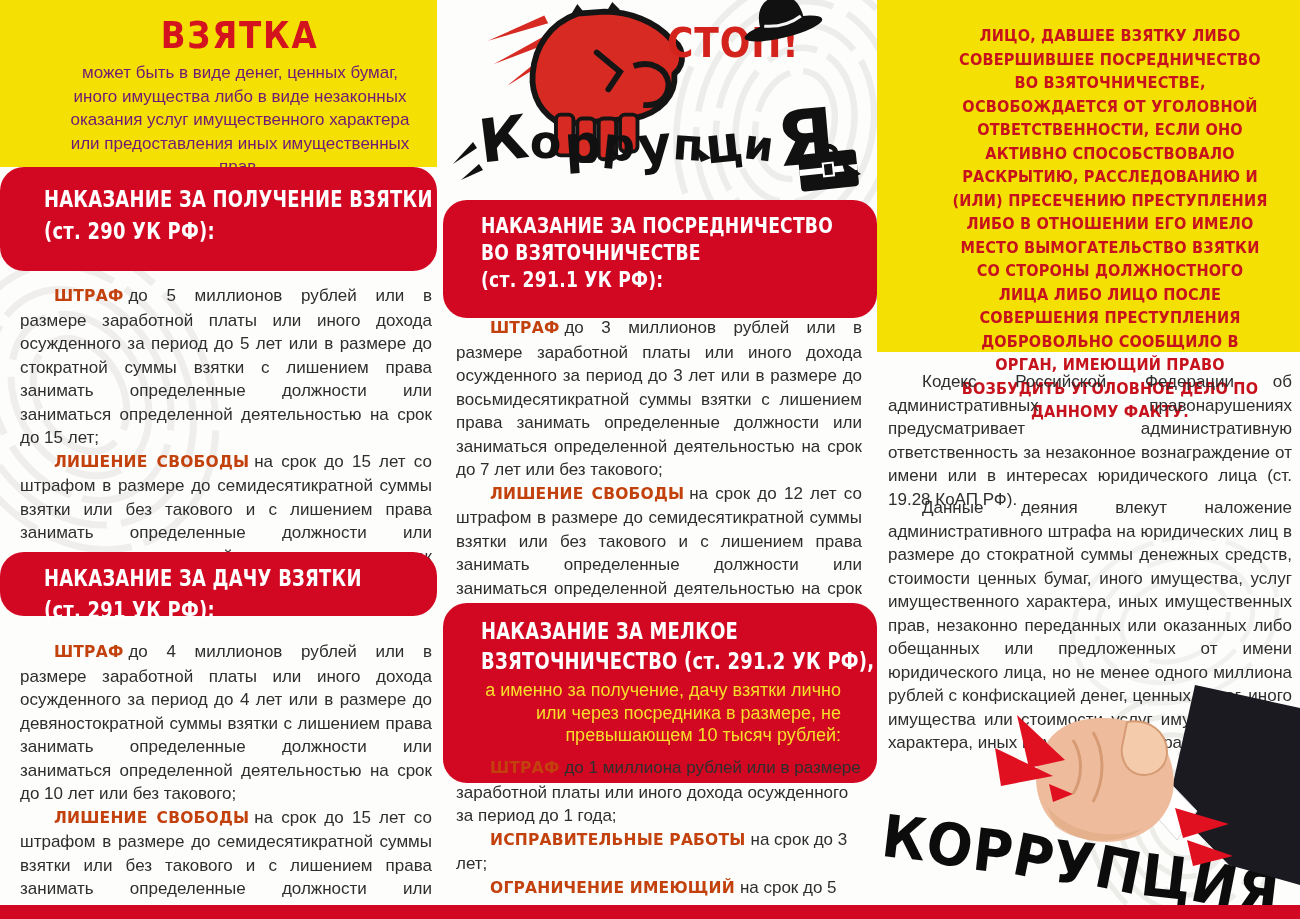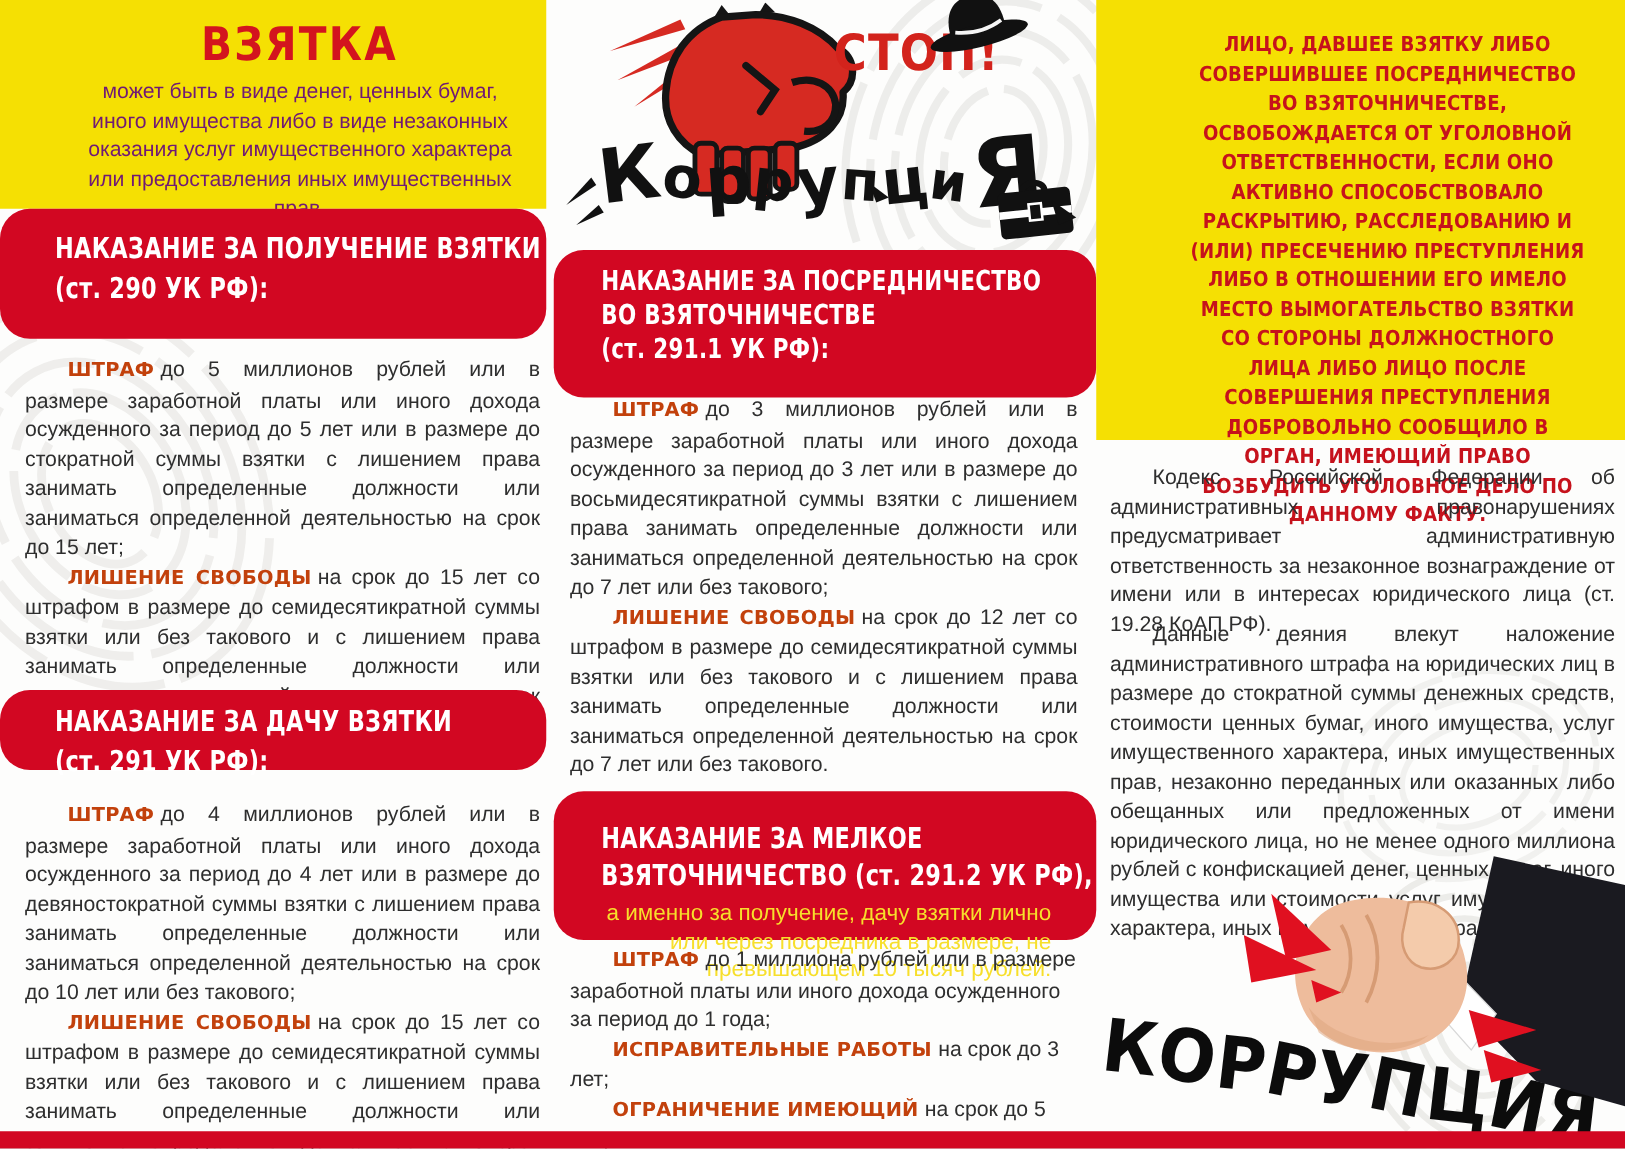--- a/index.html
+++ b/index.html
@@ -24,21 +24,21 @@
 
   
   .banner{background:#d20722;z-index:1;color:#fff;border-radius:24px;}
   .banner .bl{display:block;font-family:"DejaVu Sans",sans-serif;font-weight:bold;font-size:23px;
               line-height:32px;letter-spacing:.3px;white-space:nowrap;transform:scaleX(.78);
               transform-origin:0 50%;}
   .l-banner1{left:0;top:167px;width:437px;height:104px;padding:16px 0 0 44px;}
   .l-banner2{left:0;top:552px;width:437px;height:64px;padding:10px 0 0 44px;}
   .m-banner1{left:443px;top:200px;width:434px;height:118px;padding:12px 0 0 38px;}
   .m-banner1 .bl{line-height:27px;font-size:22px;}
-  .m-banner2{left:443px;top:603px;width:434px;height:119px;padding:23px 0 0 38px;margin-top:30px;}
+  .m-banner2{left:443px;top:603px;width:434px;height:180px;padding:13px 0 0 38px;}
   .m-banner2 .bl{line-height:30px;}
   .m-sub{display:block;font-weight:normal;font-size:18px;line-height:22.5px;color:#f7df2b;
          width:360px;margin-top:3px;text-align:right;}
 
   
   .body-text{z-index:1;font-size:17px;line-height:23.5px;color:#2e2e2e;text-align:justify;}
   .body-text p{margin:0;text-indent:34px;}
   .kw{font-family:"DejaVu Sans",sans-serif;font-weight:bold;font-size:15.5px;color:#c2410c;
       letter-spacing:.2px;margin-right:5px;}
   .l-body1{left:20px;top:284px;width:412px;}

